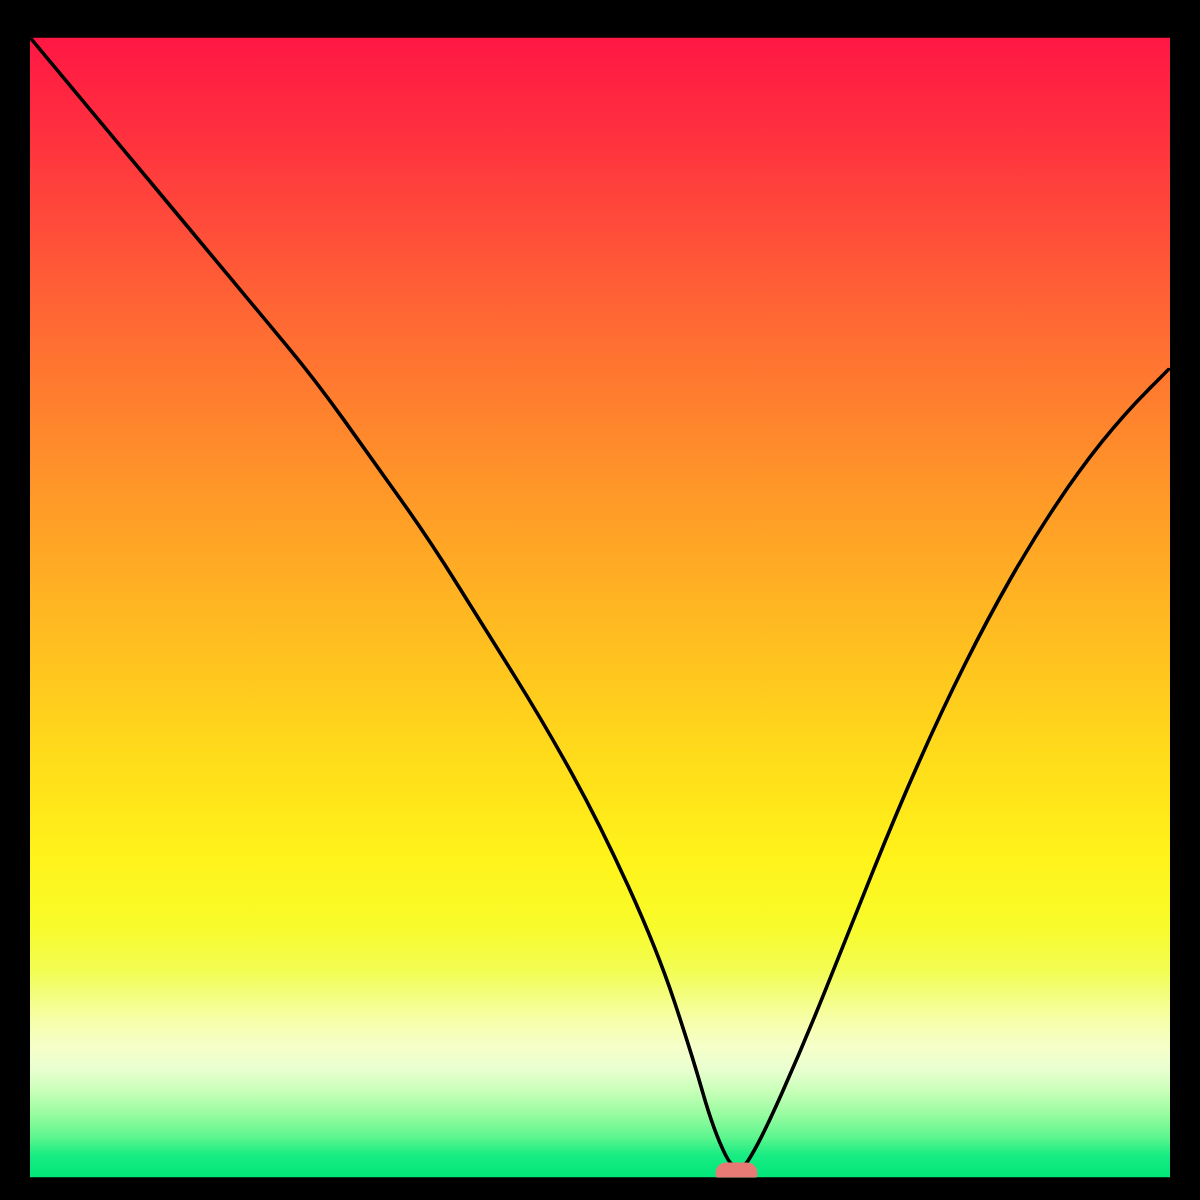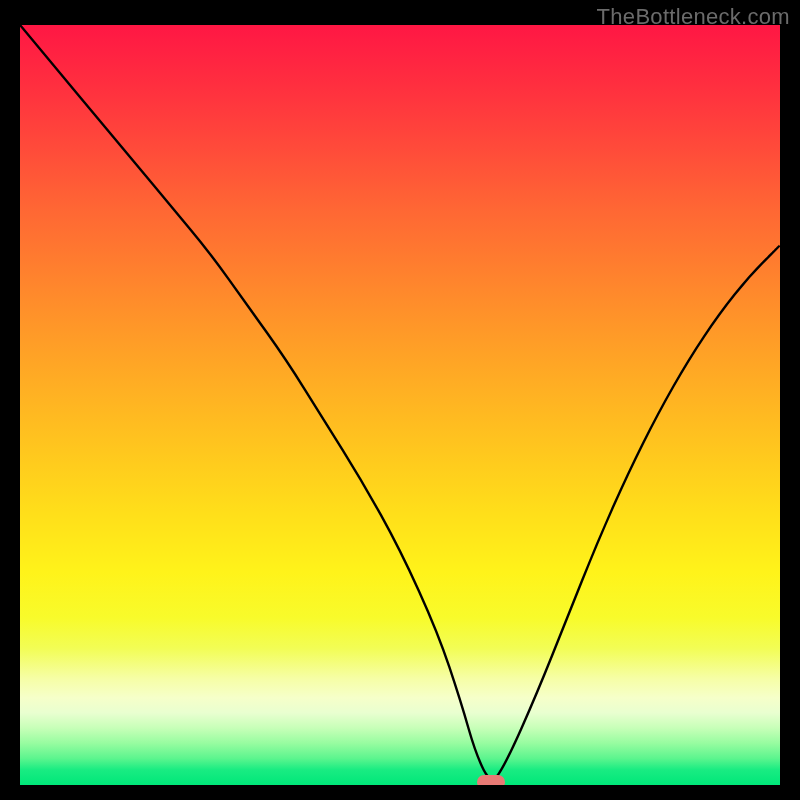--- a/index.html
+++ b/index.html
@@ -75,21 +75,20 @@
   svg.curve {
     position: absolute;
     inset: 0;
     z-index: 20;
   }
 </style>
 </head>
 <body>
 
 <div class="frame">
-  <div class="watermark">TheBottleneck.com</div>
 
   <div class="plot-area">
     <div class="gradient"></div>
 
     <svg class="curve" viewBox="0 0 760 760" preserveAspectRatio="none">
       <path id="curve-path" d="M 0.00 0.00 Q 38.00 45.60 57.00 68.40 Q 76.00 91.20 95.00 114.00 Q 114.00 136.80 133.00 159.60 Q 152.00 182.40 171.00 205.20 Q 190.00 228.00 209.00 254.60 Q 228.00 281.20 247.00 307.80 Q 266.00 334.40 285.00 364.80 Q 304.00 395.20 323.00 425.60 Q 342.00 456.00 361.00 490.20 Q 380.00 524.40 399.00 566.20 Q 418.00 608.00 429.40 642.20 Q 440.80 676.40 448.40 703.00 Q 456.00 729.60 463.60 744.80 Q 471.20 760.00 478.80 748.60 Q 486.40 737.20 501.60 703.00 Q 516.80 668.80 532.00 630.80 Q 547.20 592.80 562.40 554.80 Q 577.60 516.80 592.80 482.60 Q 608.00 448.40 623.20 418.00 Q 638.40 387.60 653.60 361.00 Q 668.80 334.40 684.00 311.60 Q 699.20 288.80 714.40 269.80 Q 729.60 250.80 744.80 235.60 T 760.00 220.40" fill="none" stroke="#000" stroke-width="2.4"></path>
     </svg>
 
     <div id="min-marker" class="minimum-marker" style="left: 471.2px; top: 757px;"></div>
   </div>

